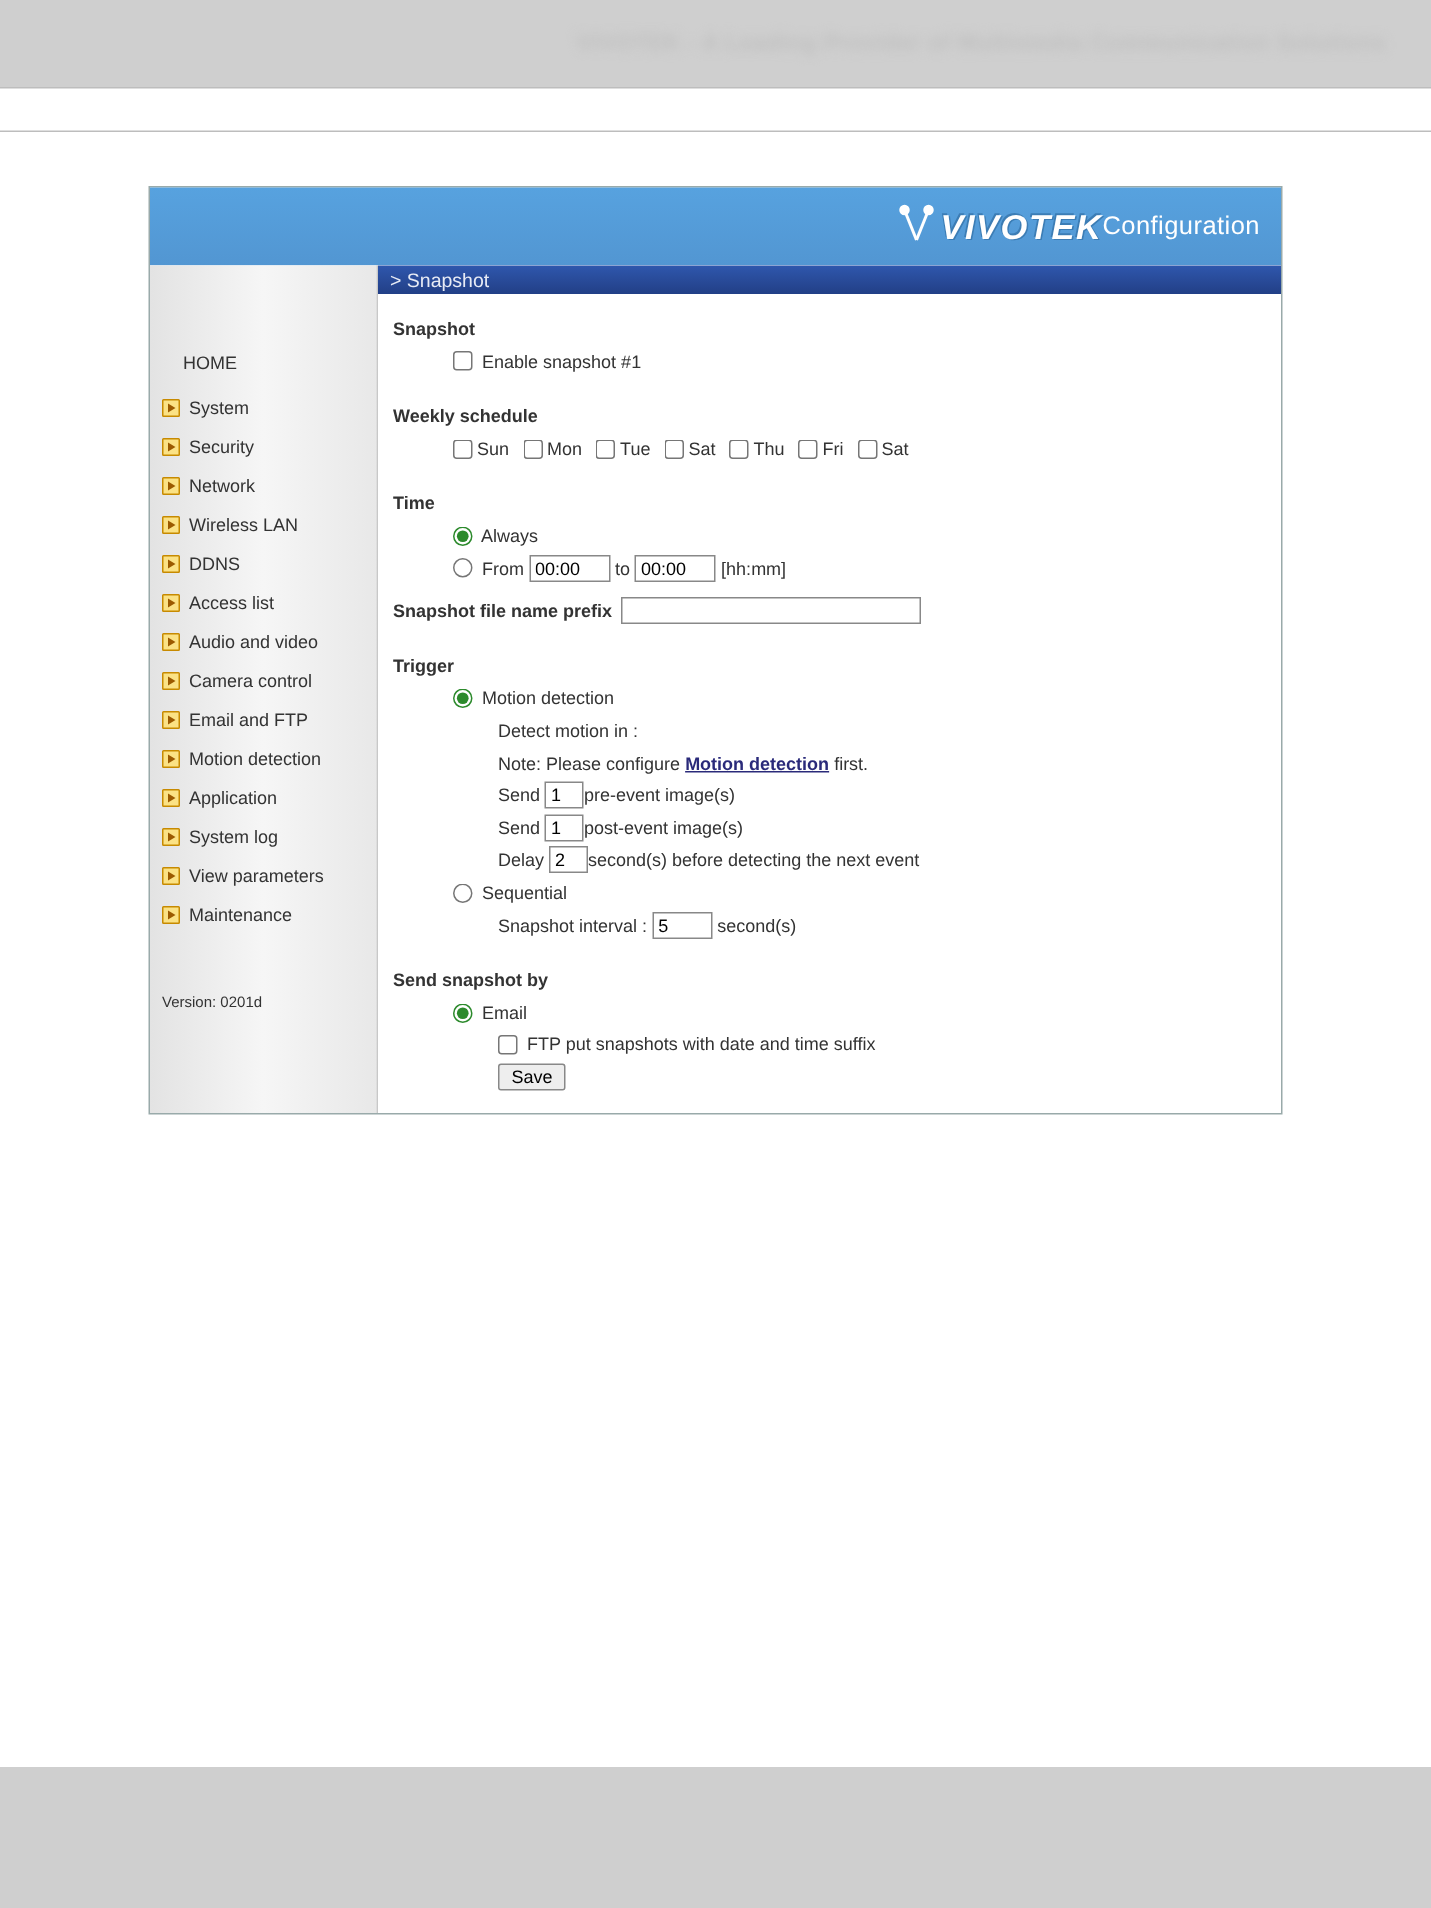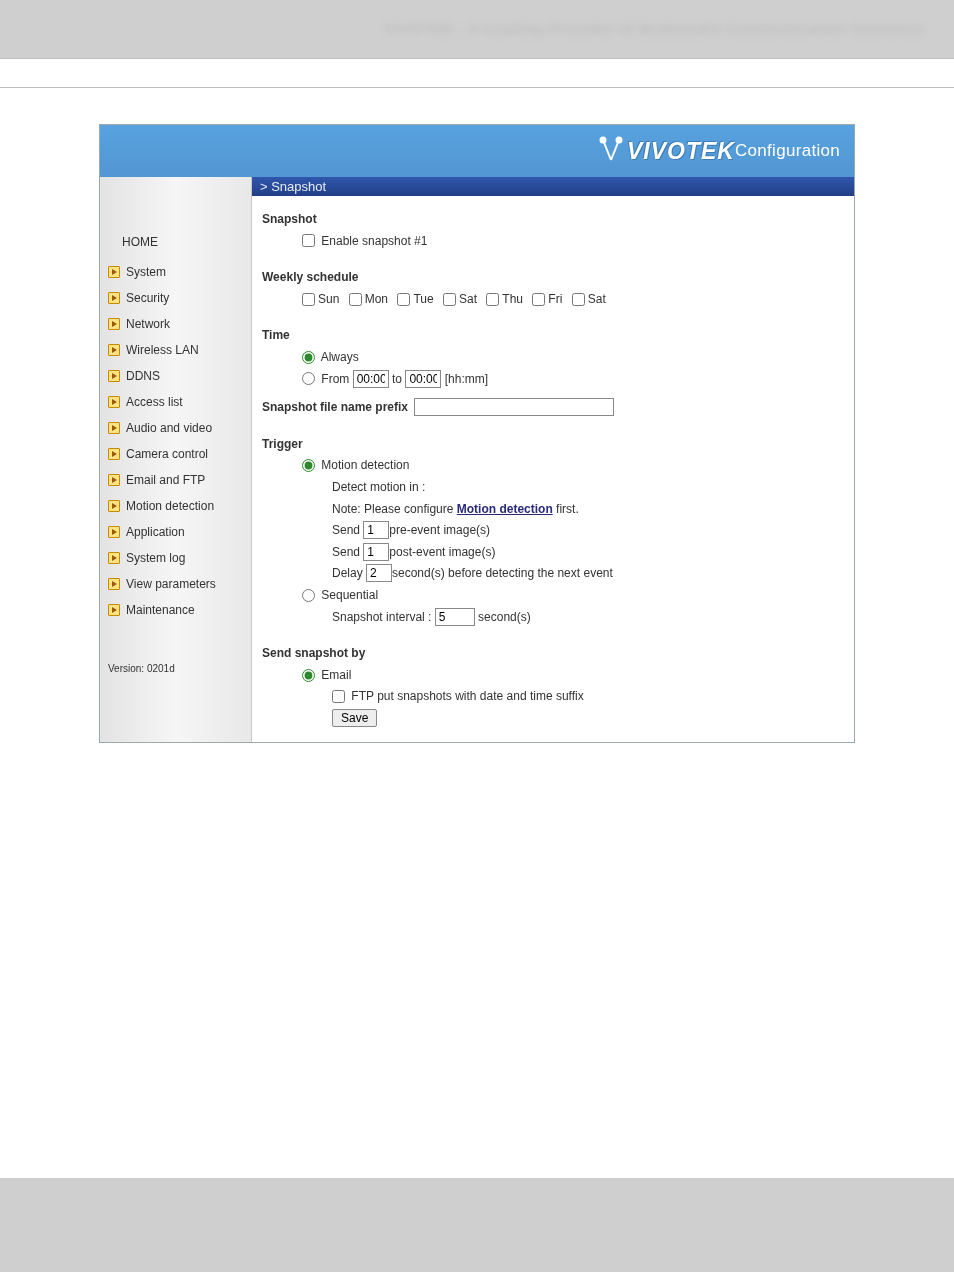--- a/index.html
+++ b/index.html
@@ -146,21 +146,21 @@
       accent-color: #2c8a2c;
       width: 13px; height: 13px;
     }
     input[type="text"] {
       font-family: inherit;
       font-size: 12px;
       padding: 0 3px;
       height: 18px;
       border: 1px solid #888;
     }
-    .txt-time { width: 36px; }
+    .txt-time { width: 54px; }
     .txt-small { width: 26px; }
     .txt-med { width: 40px; }
     .txt-prefix { width: 200px; }
     .days-row label { margin-right: 6px; }
     a.mdlink {
       color: #2a2a7a;
       font-weight: bold;
     }
     button.save-btn {
       font-family: inherit;

